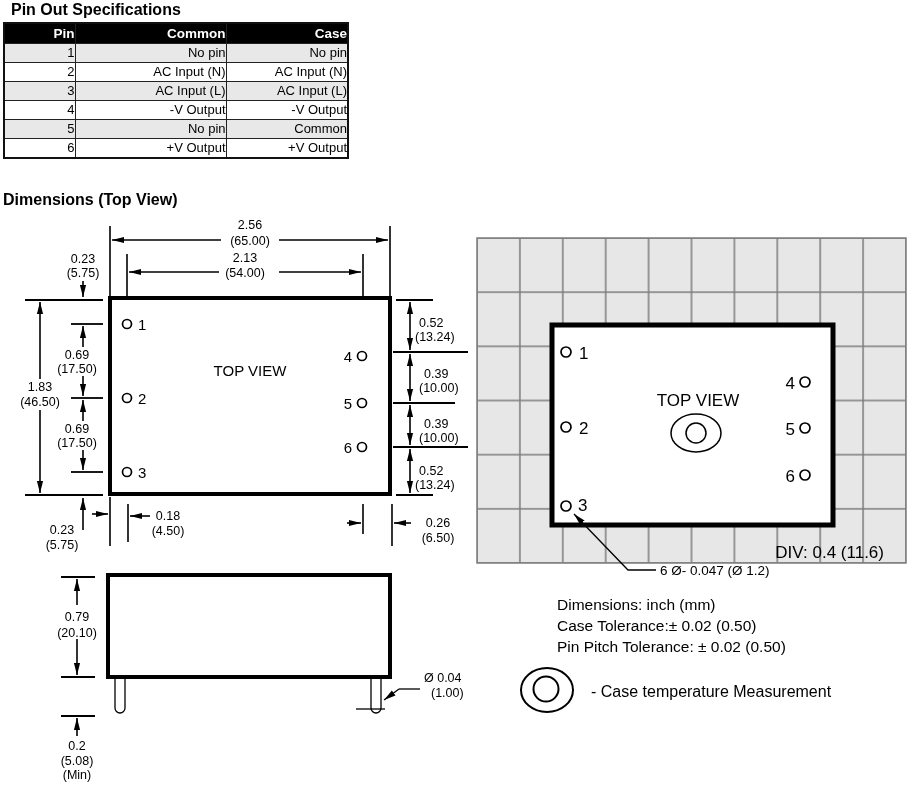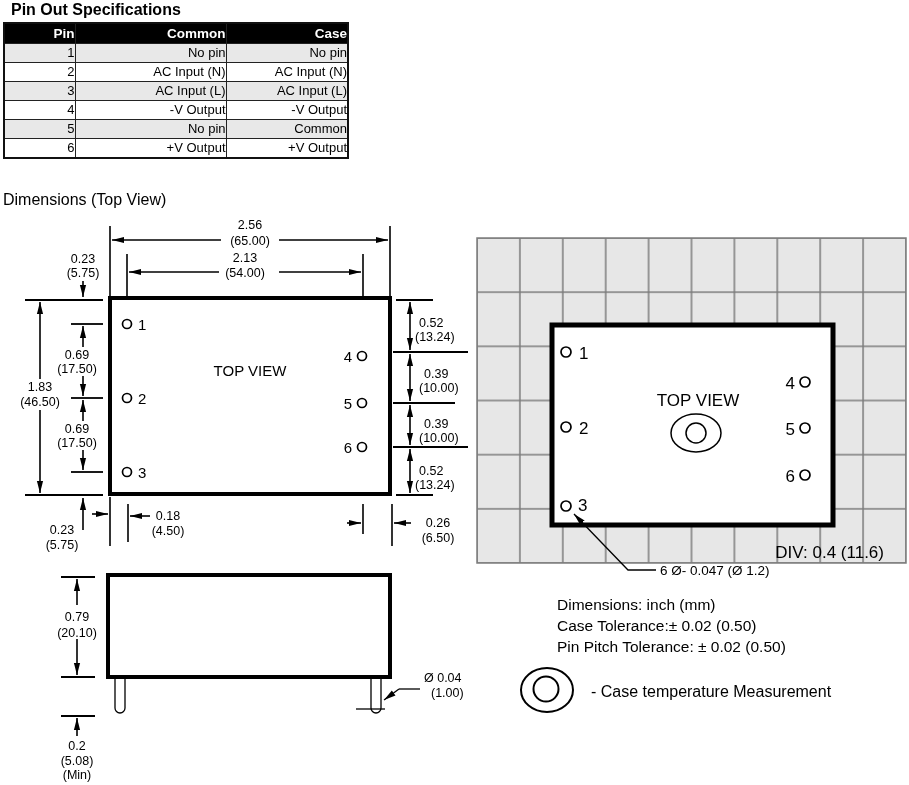--- a/index.html
+++ b/index.html
@@ -1,19 +1,19 @@
 <!DOCTYPE html>
 <html><head>
 <meta charset="utf-8">
 <style>
   html,body{margin:0;padding:0;background:#fff;}
   body{width:909px;height:785px;position:relative;overflow:hidden;
        font-family:"Liberation Sans",sans-serif;color:#000;}
   .h1{position:absolute;left:11px;top:1px;font-size:16px;font-weight:bold;}
-  .h2{position:absolute;left:3px;top:191px;font-size:16px;font-weight:normal;}
+  .h2{position:absolute;left:3px;top:191px;font-size:16px;font-weight:bold;}
   table.pinout{position:absolute;left:3px;top:22px;width:344px;border-collapse:collapse;
                table-layout:fixed;border:2px solid #111;}
   table.pinout th,table.pinout td{border:1.5px solid #222;text-align:right;padding:0;
                font-size:13px;height:18px;line-height:18px;overflow:hidden;white-space:nowrap;}
   table.pinout thead th{background:#000;color:#fff;font-weight:bold;font-size:13.5px;height:19px;}
   table.pinout tbody tr.alt td{background:#e8e8e8;}
   table.pinout tbody tr.plain td{background:#fff;}
   svg.drawing{position:absolute;left:0;top:0;}
   svg text{font-family:"Liberation Sans",sans-serif;fill:#000;}
   .d{font-size:12.5px;}

